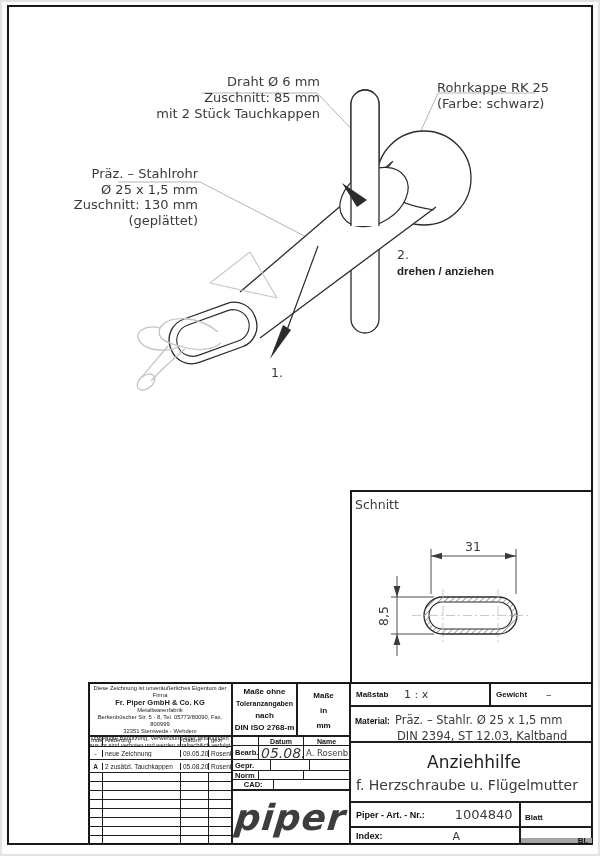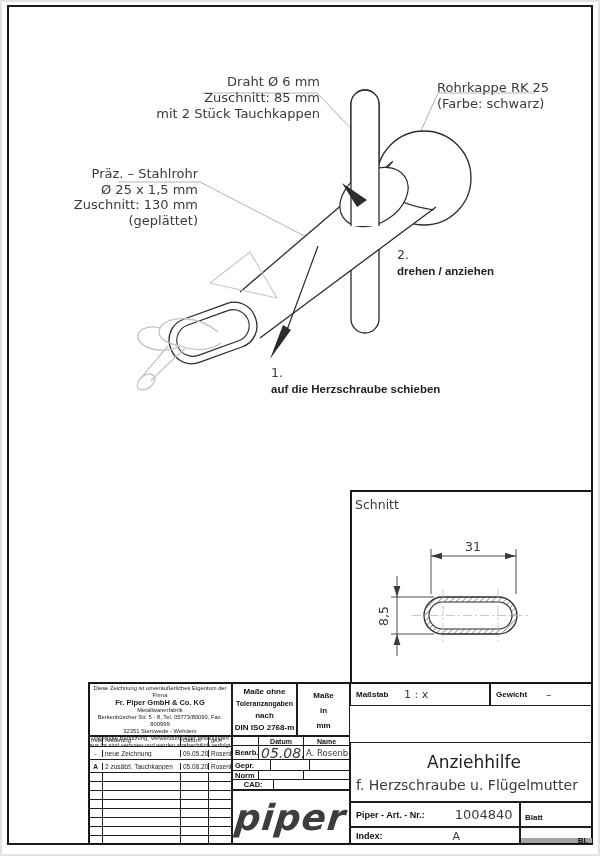--- a/index.html
+++ b/index.html
@@ -138,21 +138,20 @@
     <div>(geplättet)</div>
   </div>
 
   <div class="ann" style="left:397px; top:247px;">
     <div style="font-size:12.5px;">2.</div>
     <div class="small-step">drehen / anziehen</div>
   </div>
 
   <div class="ann" style="left:271px; top:365px;">
     <div style="font-size:12.5px;">1.</div>
-    <div class="small-step">auf die Herzschraube schieben</div>
   </div>
 
   <div class="schnitt-box"></div>
   <div class="ann" style="left:355px; top:497px; font-size:12.5px;">Schnitt</div>
 
   <div class="tb-outer"></div>
 
   <div class="cell company" style="left:88px; top:682px; width:144px; height:54px;">
     <div>Diese Zeichnung ist unveräußerliches Eigentum der Firma</div>
     <div class="cname">Fr. Piper GmbH &amp; Co. KG</div>
@@ -278,20 +277,27 @@
 
   <div class="cell" style="left:350px; top:682px; width:140px; height:24px; display:flex; align-items:center;">
     <span class="lbl" style="font-size:8px; padding-left:5px; width:48px;">Maßstab</span>
     <span class="din" style="font-size:11px;">1 : x</span>
   </div>
   <div class="cell" style="left:490px; top:682px; width:103px; height:24px; display:flex; align-items:center;">
     <span class="lbl" style="font-size:8px; padding-left:5px; width:50px;">Gewicht</span>
     <span class="din" style="font-size:11px;">–</span>
   </div>
 
+  <div class="cell" style="left:350px; top:706px; width:243px; height:36px; padding:2px 0 0 4px;">
+    <div>
+      <span class="lbl" style="font-size:8.5px;">Material:</span>
+      <span class="din" style="font-size:11.5px;">Präz. – Stahlr. Ø 25 x 1,5 mm</span>
+    </div>
+    <div class="din" style="font-size:11.5px; margin-left:42px; margin-top:1px;">DIN 2394, ST 12.03, Kaltband</div>
+  </div>
 
   <div class="cell" style="left:350px; top:742px; width:243px; height:60px; padding:9px 0 0 5px;">
     <div class="din" style="font-size:17px; color:#222;text-align:center;">Anziehhilfe</div>
     <div class="din" style="font-size:14px; margin-top:5px;">f. Herzschraube u. Flügelmutter</div>
   </div>
 
   <div class="cell" style="left:350px; top:802px; width:170px; height:25px; display:flex; align-items:center;">
     <span class="lbl" style="font-size:9px; padding-left:5px;">Piper - Art. - Nr.:</span>
     <span class="din" style="font-size:13px; margin-left:30px;">1004840</span>
   </div>

